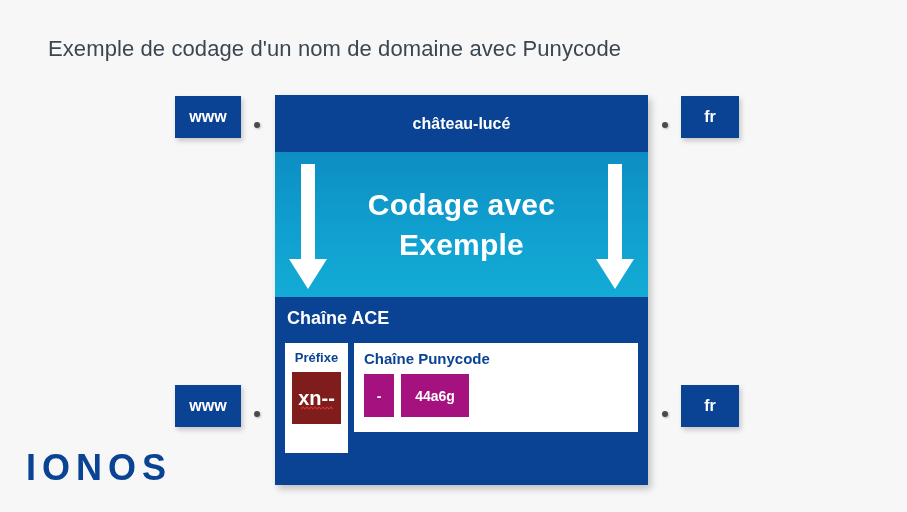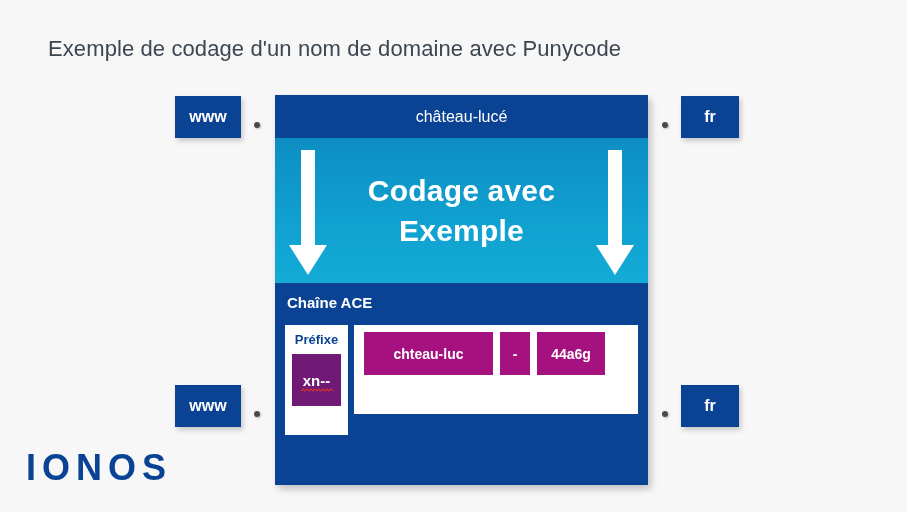--- a/index.html
+++ b/index.html
@@ -82,27 +82,27 @@
     top: 95px;
     width: 373px;
     height: 390px;
     background: #0b4394;
     box-shadow: 3px 4px 7px rgba(0,0,0,0.22);
     display: flex;
     flex-direction: column;
   }
 
   .domain-bar {
-    height: 43px;
+    height: 57px;
     display: flex;
     align-items: center;
     justify-content: center;
     color: #ffffff;
     font-size: 16px;
-    font-weight: 400;
+    font-weight: 700;
     flex: 0 0 auto;
   }
 
   
   .convert-band {
     position: relative;
     flex: 0 0 145px;
     background: linear-gradient(180deg, #0d8ec2 0%, #10a0cf 55%, #13abd6 100%);
     display: flex;
     align-items: center;
@@ -124,21 +124,21 @@
     width: 38px;
     height: 125px;
     top: 12px;
   }
   .arrow-left  { left: 14px; }
   .arrow-right { right: 14px; }
 
   
   .ace-title {
     color: #ffffff;
-    font-size: 15px;
+    font-size: 18px;
     font-weight: 700;
     padding: 11px 0 0 12px;
     flex: 0 0 auto;
   }
 
   .ace-body {
     flex: 1 1 auto;
     padding: 14px 10px 18px 10px;
     display: flex;
     align-items: flex-start;
@@ -159,23 +159,23 @@
     flex-direction: column;
     align-items: center;
   }
   .prefix-caption {
     color: #0b4394;
     font-size: 13px;
     font-weight: 700;
     margin-bottom: 7px;
   }
   .prefix-chip {
-    background: #701a75;
-    color: #ffffff;
-    font-size: 15px;
+    background: #7f1d1d;
+    color: #ffffff;
+    font-size: 20px;
     font-weight: 700;
     width: 49px;
     height: 52px;
     display: flex;
     align-items: center;
     justify-content: center;
     position: relative;
   }
   .squiggle {
     position: absolute;
@@ -273,24 +273,22 @@
           <div class="prefix-caption">Préfixe</div>
           <div class="prefix-chip">
             <span>xn--</span>
             <svg class="squiggle" viewBox="0 0 32 4" preserveAspectRatio="none">
               <path d="M0 3 L2 1 L4 3 L6 1 L8 3 L10 1 L12 3 L14 1 L16 3 L18 1 L20 3 L22 1 L24 3 L26 1 L28 3 L30 1 L32 3" fill="none" stroke="#d03030" stroke-width="1.2"></path>
             </svg>
           </div>
         </div>
 
         <div class="puny-card">
+          <div class="puny-caption">Chaîne Punycode</div>
           <div class="puny-row">
-            <div class="puny-chip puny-chip-label">
-              <span>chteau-luc</span>
-            </div>
             <div class="puny-chip puny-chip-sep">
               <span>-</span>
             </div>
             <div class="puny-chip puny-chip-code">
               <span>44a6g</span>
             </div>
           </div>
         </div>
 
       </div>

